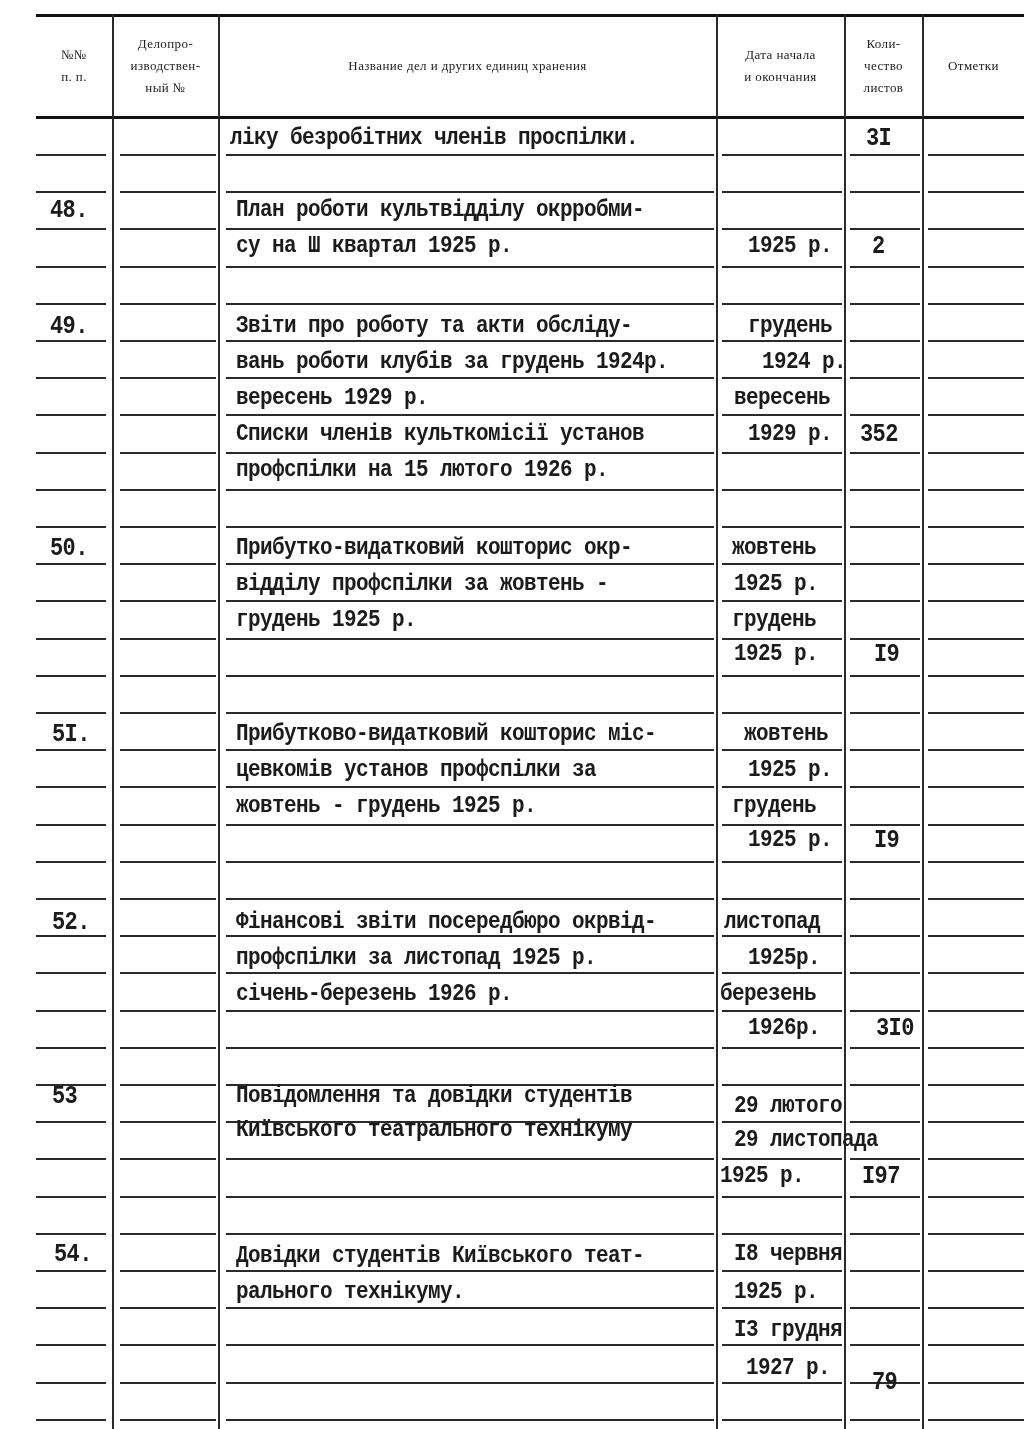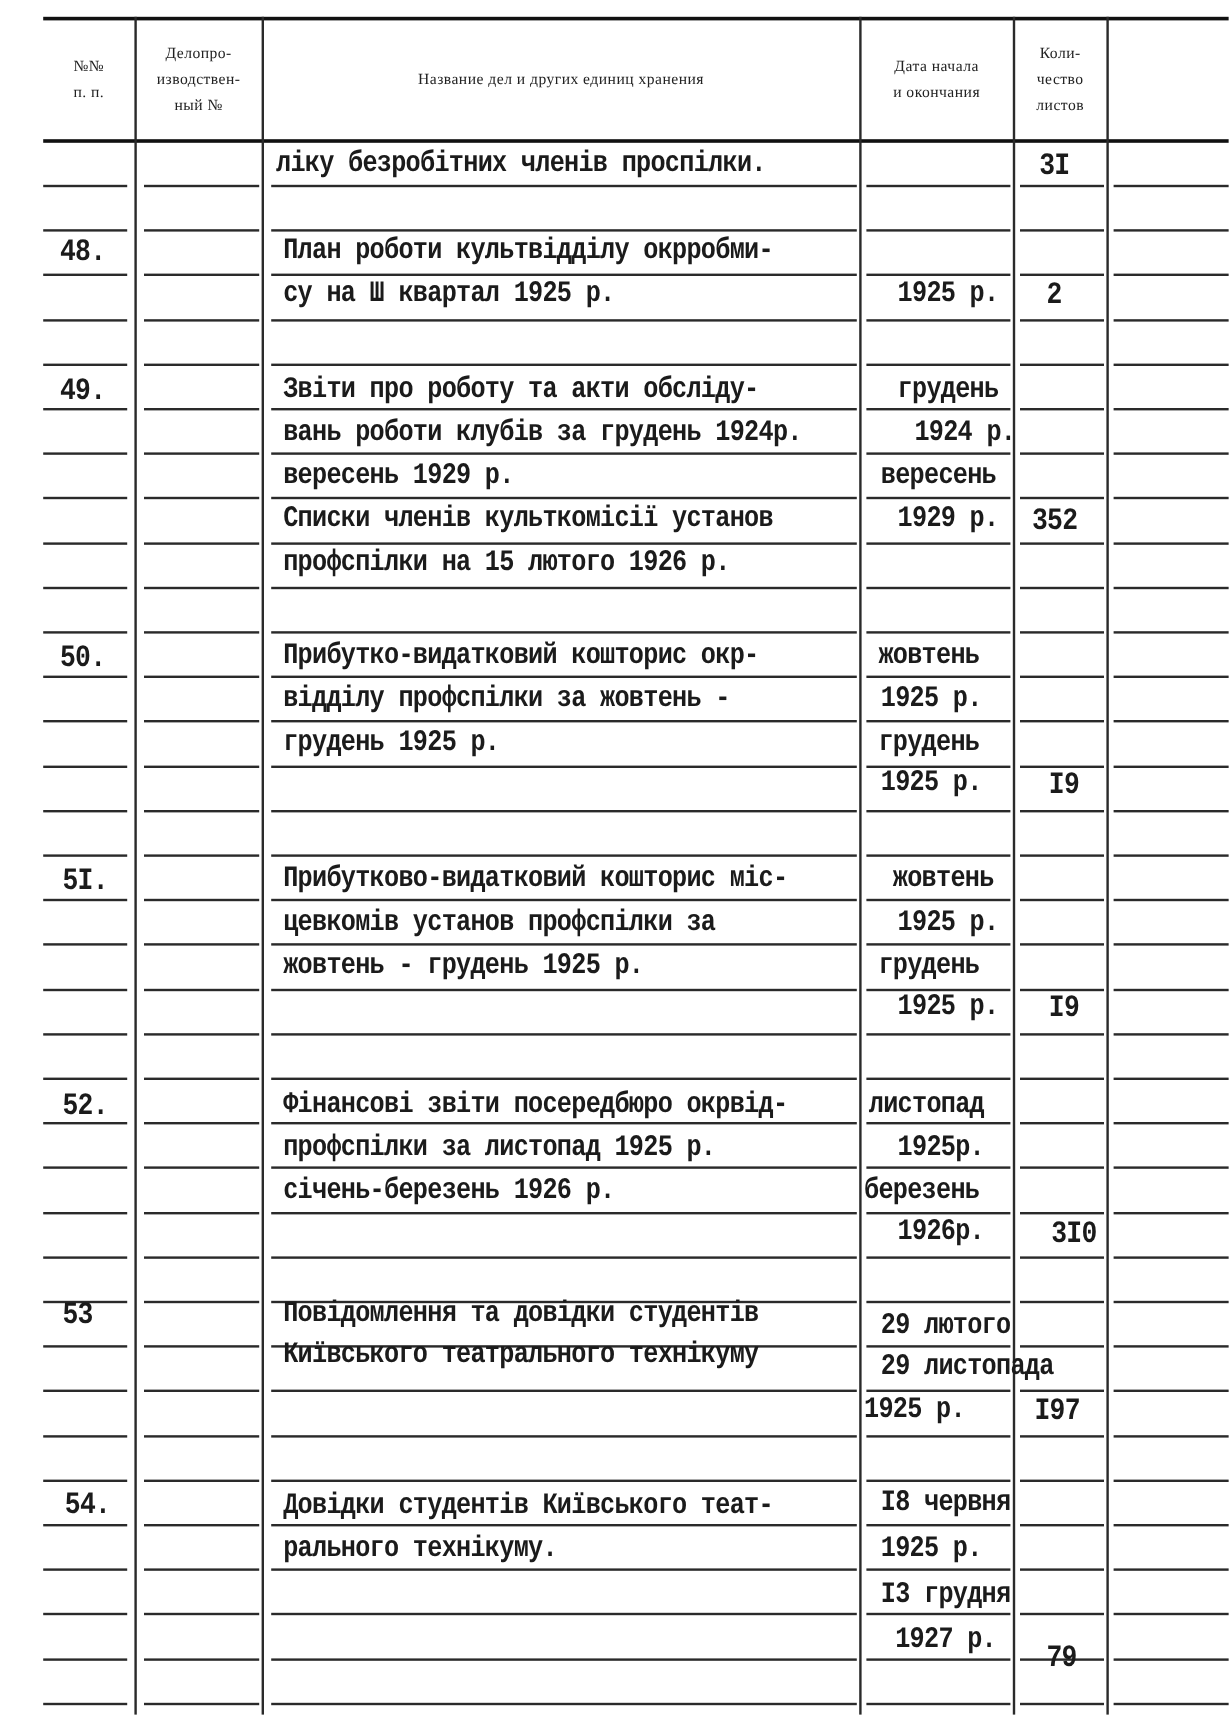--- a/index.html
+++ b/index.html
@@ -55,20 +55,23 @@
 ный №</span>
     </div>
   <div class="hdr" style="left:717px; width:127px;">
       <span>Дата начала
 и окончания</span>
     </div>
   <div class="hdr" style="left:845px; width:77px;text-align:center;">
       <span>Коли-
 чество
 листов</span>
+    </div>
+  <div class="hdr" style="left:923px; width:101px;">
+      <span>Отметки</span>
     </div>
 
   <div id="rules">
       <div class="hline" style="left: 36px; width: 70px; top: 154px;"></div>
       <div class="hline" style="left: 120px; width: 96px; top: 154px;"></div>
       <div class="hline" style="left: 226px; width: 488px; top: 154px;"></div>
       <div class="hline" style="left: 722px; width: 120px; top: 154px;"></div>
       <div class="hline" style="left: 850px; width: 70px; top: 154px;"></div>
       <div class="hline" style="left: 928px; width: 96px; top: 154px;"></div>
       <div class="hline" style="left: 36px; width: 70px; top: 191px;"></div>

